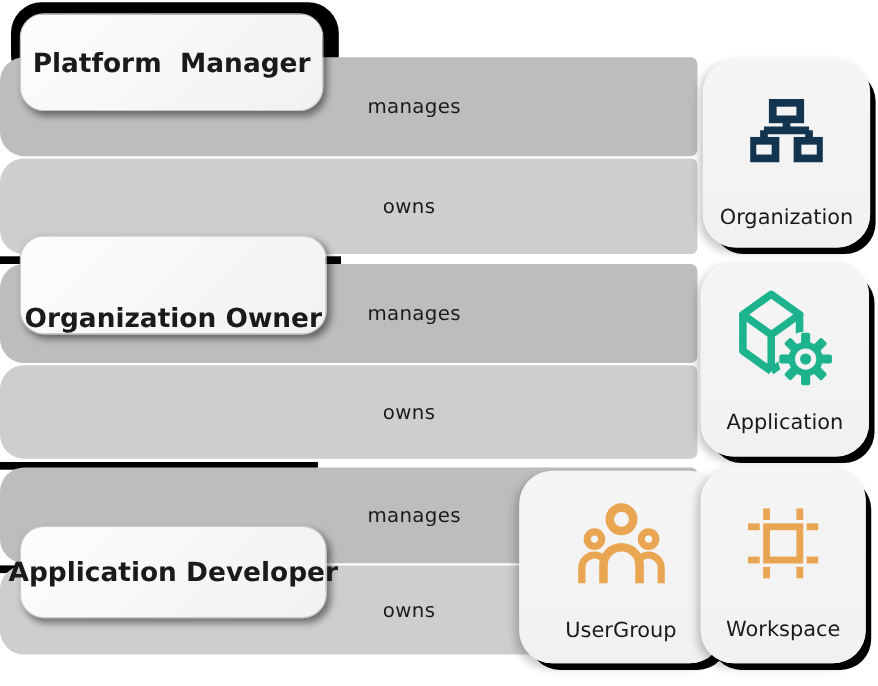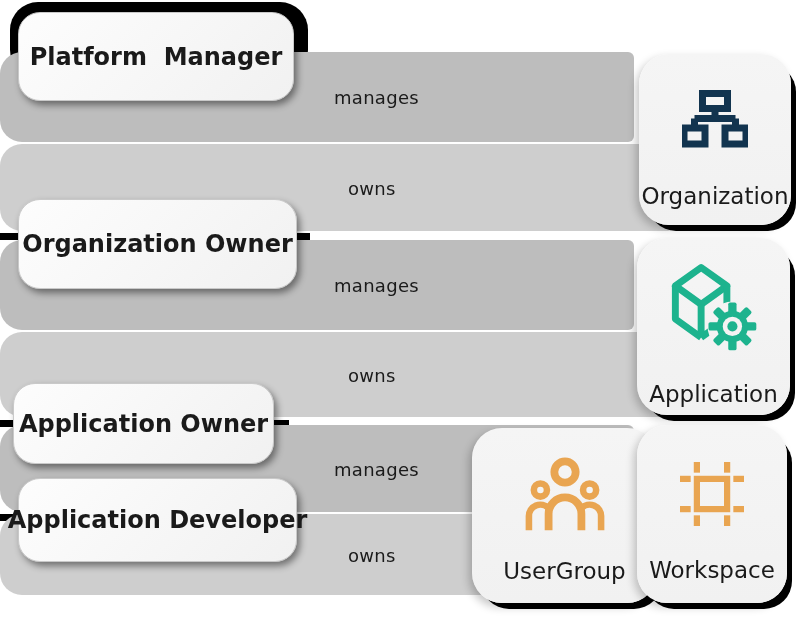--- a/index.html
+++ b/index.html
@@ -10,54 +10,54 @@
   
   .pm-highlight{position:absolute;left:10px;top:2px;width:298px;height:76px;
     background:#000;border-radius:28px;z-index:1;}
   .connector{position:absolute;left:0;height:7px;background:#000;z-index:1;}
   .connector.oo{top:233px;width:310px;}
   .connector.ao{top:420px;width:289px;}
   .connector.ad{top:514px;width:250px;}
   
   .band{position:absolute;left:0;width:634px;z-index:2;border-radius:22px 6px 6px 22px;}
   .band.manages{background:#bdbdbd;}
-  .band.owns{background:#cecece;padding-left:40px;}
+  .band.owns{background:#cecece;}
   .b1{top:52px;height:90px;}
   .b2{top:144px;height:87px;}
   .b3{top:240px;height:90px;}
   .b4{top:332px;height:85px;}
   .b5{top:425px;height:87px;}
   .b6{top:514px;height:81px;}
   .band-label{position:absolute;top:50%;transform:translateY(-50%);
     font-size:18px;letter-spacing:.3px;white-space:pre;}
   .band.manages .band-label{left:334px;}
   .band.owns .band-label{left:348px;}
   
   .role{position:absolute;z-index:3;display:flex;align-items:center;justify-content:center;
     background:linear-gradient(135deg,#fdfdfd 0%,#f1f1f1 100%);
     border:1px solid #c9c9c9;border-radius:22px;
     box-shadow:3px 4px 7px rgba(0,0,0,.45);}
   .role-label{font-size:24px;white-space:pre;font-weight:bold;}
   .role.pm{left:18px;top:12px;width:274px;height:87px;}
-  .role.oo{left:18px;top:199px;width:277px;height:88px;}
+  .role.oo{left:18px;top:214px;width:277px;height:88px;align-items:flex-end;}
   .role.ao{left:13px;top:383px;width:259px;height:79px;}
   .role.ad{left:18px;top:478px;width:277px;height:82px;}
   
   .card{position:absolute;z-index:3;background:linear-gradient(180deg,#f5f5f5,#f1f1f1);
     border-radius:30px;
     box-shadow:-3px 4px 8px rgba(0,0,0,.22), 7px 8px 0 -2px #000;}
   .card .icon{position:absolute;left:50%;transform:translateX(-50%);}
   .card .entity-label{position:absolute;left:0;right:0;text-align:center;
-    font-size:23px;}
+    font-size:19px;}
   .card.org{left:639px;top:54px;width:152px;height:171px;}
   .card.org .icon{top:36px;}
   .card.org .entity-label{bottom:16px;}
   .card.app{left:637px;top:238px;width:153px;height:177px;}
   .card.app .icon{top:24px;}
-  .card.app .entity-label{bottom:8px;}
+  .card.app .entity-label{bottom:20px;}
   .card.ug{left:472px;top:428px;width:185px;height:175px;}
   .card.ug .icon{top:26px;}
   .card.ug .entity-label{bottom:19px;}
   .card.ws{left:637px;top:425px;width:150px;height:178px;}
   .card.ws .icon{top:37px;}
   .card.ws .entity-label{bottom:20px;}
 </style>
 </head>
 <body>
 
@@ -85,23 +85,20 @@
   </div>
   <div class="band owns b6">
     <span class="band-label">owns</span>
   </div>
 
   <div class="role pm">
     <span class="role-label">Platform  Manager</span>
   </div>
   <div class="role oo">
     <span class="role-label">Organization Owner</span>
-  </div>
-  <div class="role ao">
-    <span class="role-label">Application Owner</span>
   </div>
   <div class="role ad">
     <span class="role-label">Application Developer</span>
   </div>
 
   <div class="card org">
     <svg class="icon" width="66" height="66" viewBox="0 0 66 66">
       <g fill="none" stroke="#12344f" stroke-width="7">
         <rect x="20.5" y="3.5" width="25" height="15"></rect>
         <path d="M33 18.5 V28.5 M12.5 28.5 H53.5 M12.5 28.5 V38 M53.5 28.5 V38"></path>

